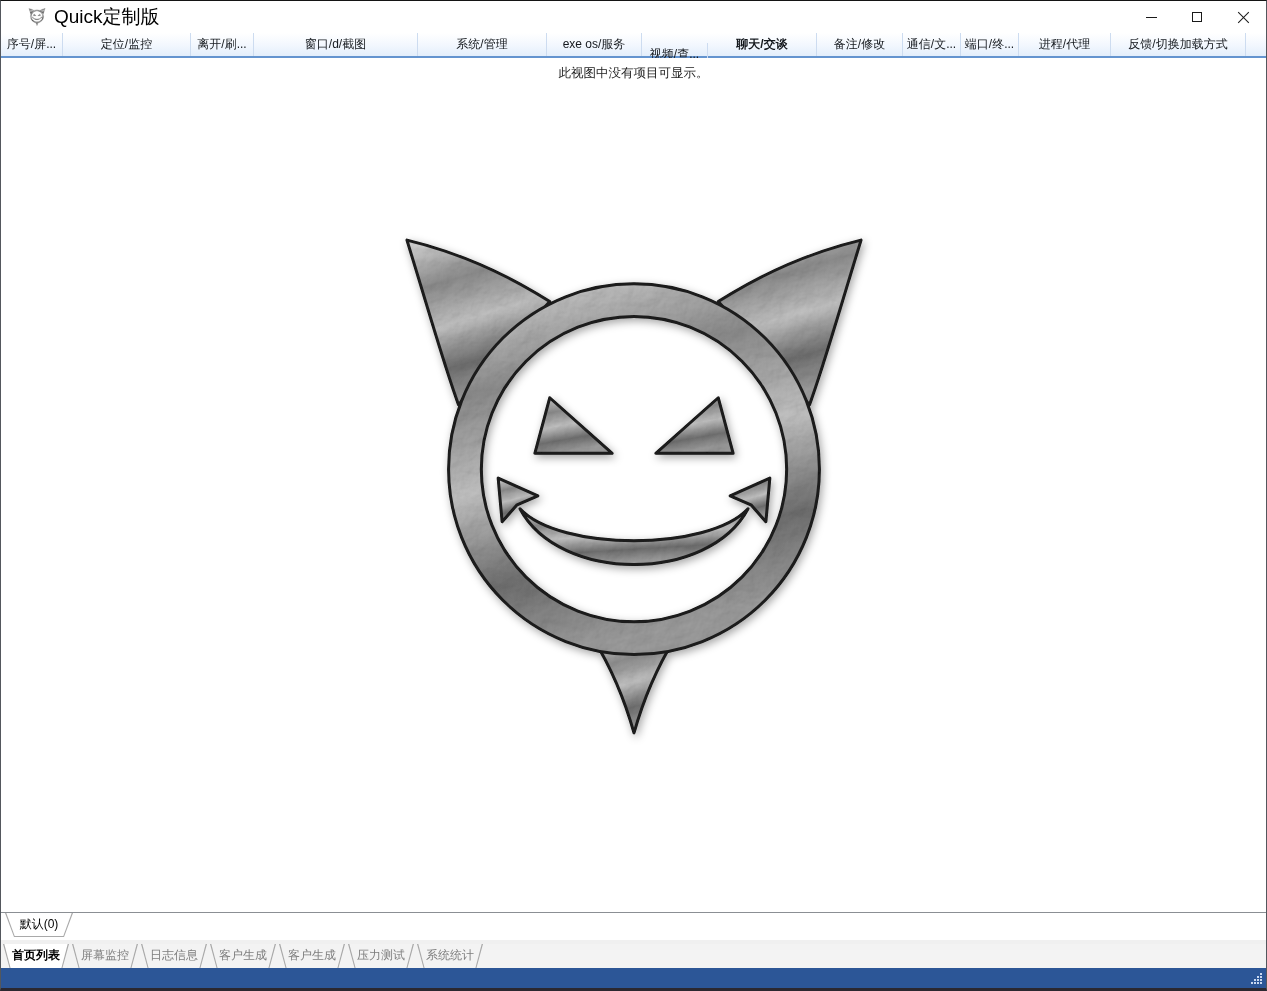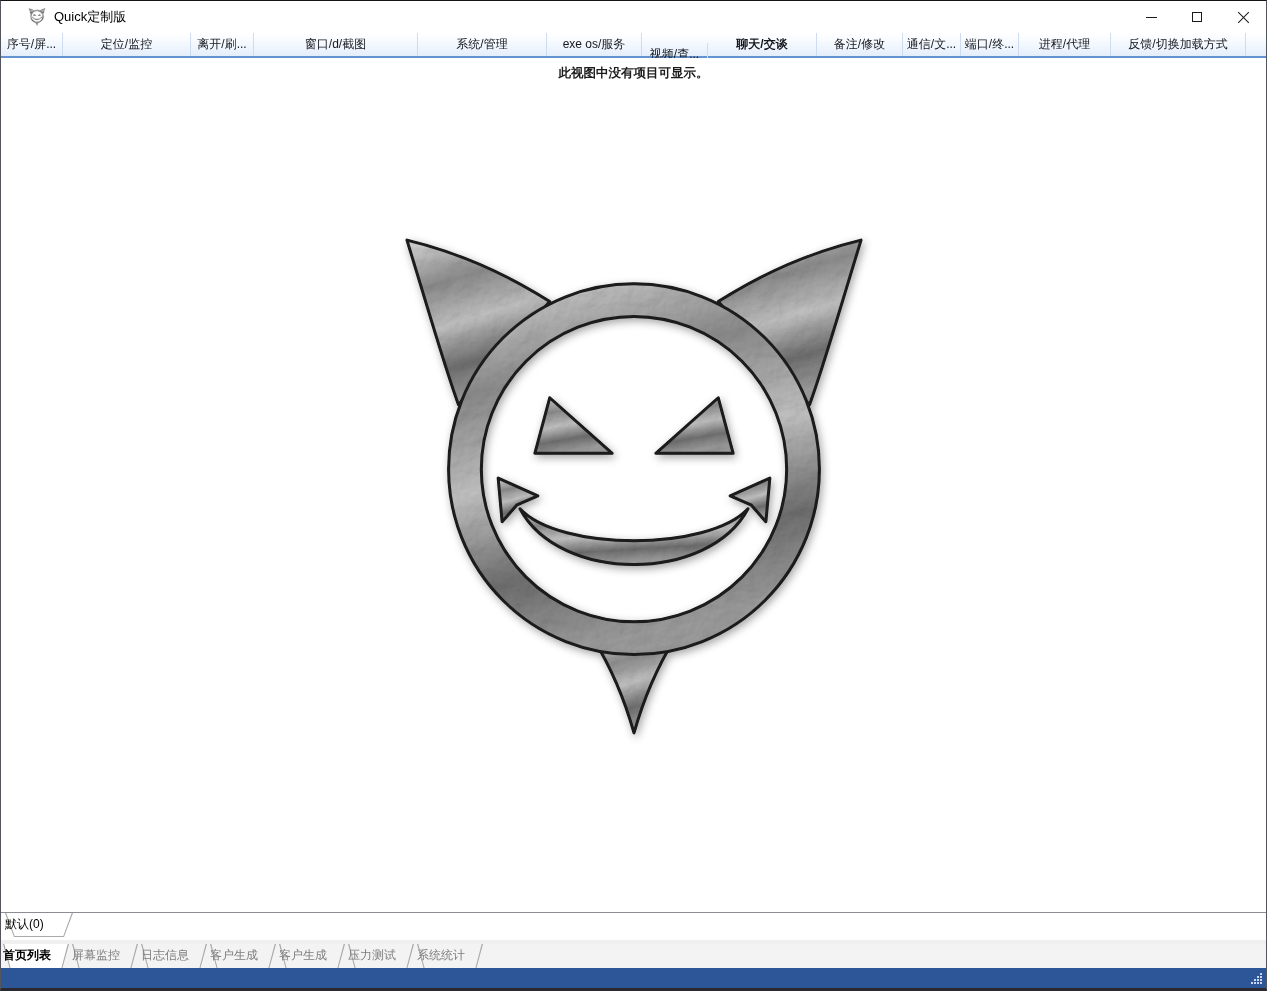--- a/index.html
+++ b/index.html
@@ -12,21 +12,21 @@
     border:1px solid #53575d; border-top-color:#141414;
     border-bottom:3px solid var(--window-bottom-border);
   }
 
   
   .titlebar{
     height:32px; flex:0 0 32px; background:#fff;
     display:flex; align-items:center;
   }
   .title-icon{ width:18px; height:18px; margin-left:27px; flex:0 0 auto; }
-  .title-text{ margin-left:8px; font-size:13px; color:#000; white-space:nowrap; }
+  .title-text{ margin-left:8px; font-size:19px; color:#000; white-space:nowrap; }
   .win-controls{ margin-left:auto; display:flex; height:100%; }
   .win-btn{ width:46px; height:100%; display:flex; align-items:center; justify-content:center; cursor:default; }
   .g-min{ width:11px; height:1px; background:#1a1a1a; display:block; }
   .g-max{ width:10px; height:10px; border:1px solid #1a1a1a; display:block; }
   .g-close{ position:relative; width:13px; height:13px; display:block; }
   .g-close::before,.g-close::after{
     content:""; position:absolute; left:-1px; top:6px; width:15px; height:1px; background:#1a1a1a;
   }
   .g-close::before{ transform:rotate(45deg); }
   .g-close::after{ transform:rotate(-45deg); }
@@ -45,21 +45,21 @@
     overflow:hidden; white-space:nowrap;
   }
   .hcell-filler{ flex:1 1 auto; border-right:none; }
 
   
   .main{
     flex:1 1 auto; position:relative; background:#fff; overflow:hidden;
   }
   .empty-text{
     position:absolute; top:7px; left:0; right:0;
-    text-align:center; font-size:12.5px; color:#1c1c1c;font-weight:bold;
+    text-align:center; font-size:12.5px; color:#1c1c1c;
   }
   .logo{
     position:absolute; left:400px; top:176px; width:466px; height:505px;
     filter:drop-shadow(2px 3px 4px rgba(0,0,0,0.35));
   }
 
   
   .group-row{
     flex:0 0 28px; height:28px; background:#fff;
     border-top:1px solid var(--panel-split-border);
@@ -77,21 +77,21 @@
     position:absolute; inset:0; background:var(--tab-border);
     clip-path:polygon(0 0, 100% 0, calc(100% - 9px) 100%, 9px 100%);
   }
   .tab-fill{
     position:absolute; top:0; bottom:1px; left:1.3px; right:1.3px;
     background:var(--tab-strip-bg);
     clip-path:polygon(0 0, 100% 0, calc(100% - 8.4px) 100%, 8.4px 100%);
   }
   .tab.active .tab-fill{ background:#fff; }
   .tab-label{
-    position:relative; display:block; 
+    position:relative; display:block; text-align:center;
     line-height:22px; font-size:12px; color:var(--inactive-tab-text);
     white-space:nowrap; overflow:hidden;
   }
   .tab.active .tab-label{ color:#000; font-weight:bold; }
 
   .group-tab{ height:24px; width:68px; }
   .group-tab .tab-fill{ background:#fff; }
   .group-tab .tab-label{ color:#000; }
 
   

